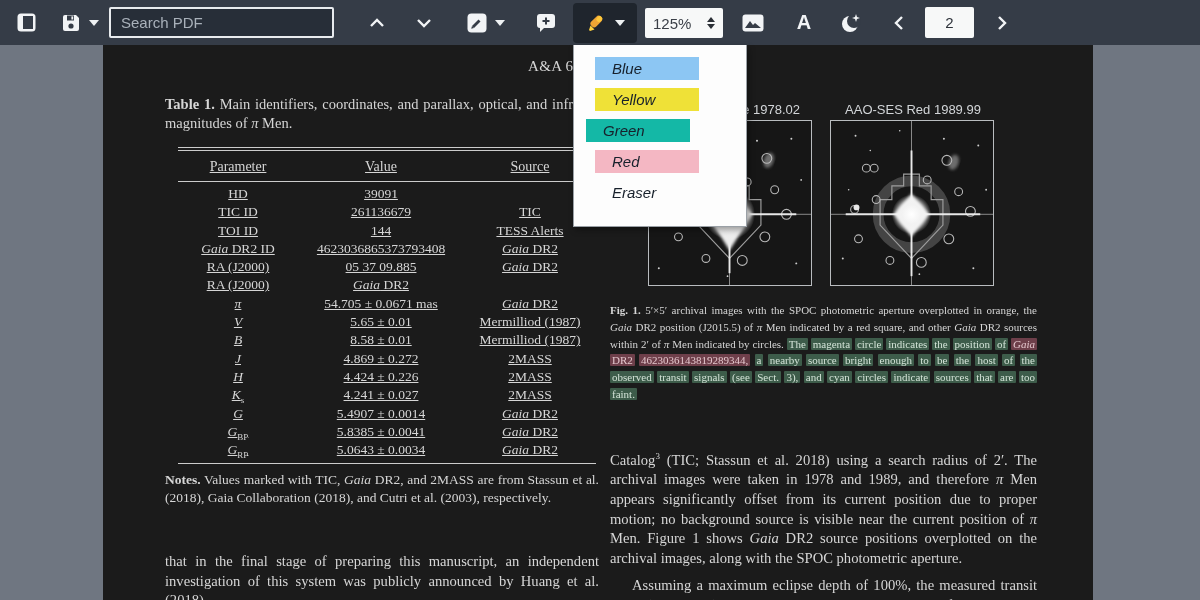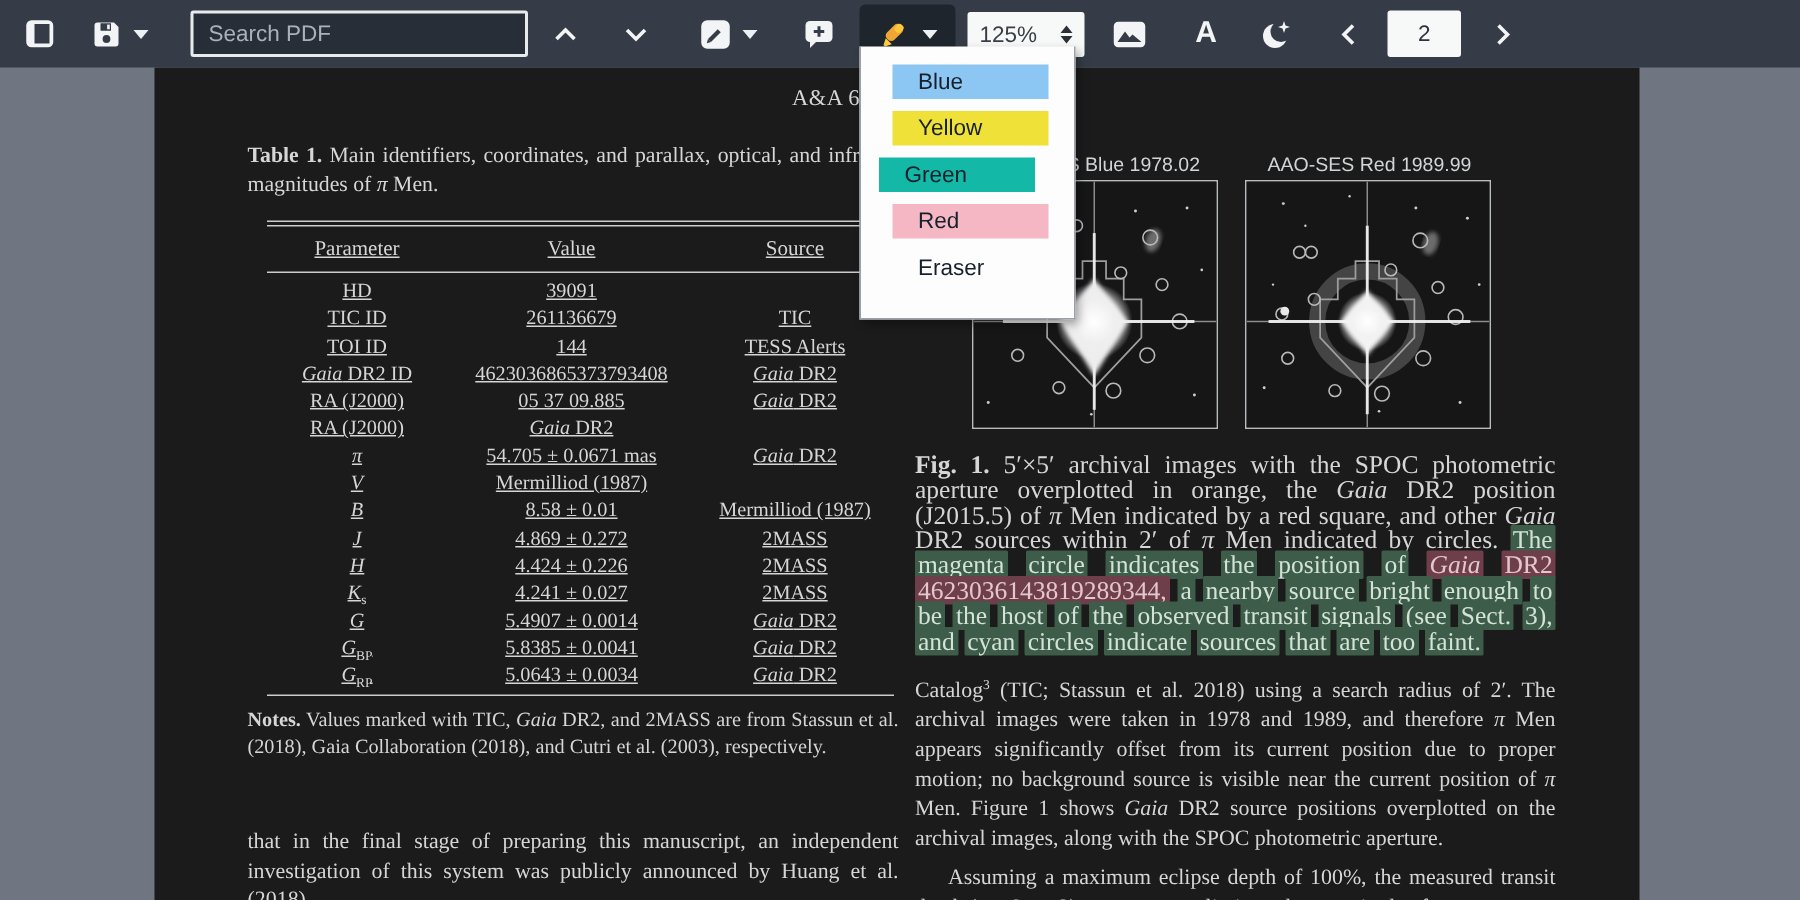--- a/index.html
+++ b/index.html
@@ -3,21 +3,21 @@
 <meta charset="utf-8">
 <style>
   * { margin:0; padding:0; box-sizing:border-box; }
   html,body { width:1200px; height:600px; overflow:hidden; }
   body { font-family:"Liberation Sans", sans-serif; background:var(--viewer-bg,#6f7681); position:relative; }
 
   
   .toolbar { position:absolute; left:0; top:0; width:1200px; height:45px;
              background:var(--toolbar-bg,#353c47); z-index:30; }
   .tbtn { position:absolute; top:0; height:45px; display:flex; align-items:center; justify-content:center; cursor:pointer; }
-  .search-input { position:absolute; left:127px; top:7px; width:225px; height:31px;
+  .search-input { position:absolute; left:109px; top:7px; width:225px; height:31px;
                   background:#272e38; border:2px solid #e8ebee; border-radius:2px;
                   color:#dfe3e7; font-size:15px; padding:0 10px; }
   .search-input::placeholder { color:#a9b1ba; }
   .zoom-select { position:absolute; left:645px; top:8px; width:78px; height:30px;
                  background:#f7f8f8; border:none; border-radius:2px; display:flex;
                  align-items:center; justify-content:space-between; padding:0 8px; cursor:pointer; }
   .zoom-select .zval { color:#3a3f47; font-size:15px; }
   .updown { display:flex; flex-direction:column; gap:2px; }
   .updown .tri-up { width:0;height:0;border-left:4px solid transparent;border-right:4px solid transparent;border-bottom:5px solid #2b2f36; }
   .updown .tri-dn { width:0;height:0;border-left:4px solid transparent;border-right:4px solid transparent;border-top:5px solid #2b2f36; }
@@ -53,34 +53,34 @@
            line-height:17.5px; text-align:justify; }
   .left-para { position:absolute; left:62px; top:507px; width:434px; font-size:14.6px;
                line-height:19.5px; text-align:justify; }
 
   
   .figwrap { position:absolute; left:507px; top:57px; width:426px; }
   .subfig { position:absolute; top:0; width:166px; }
   .subfig .fcap { text-align:center; font-family:"Liberation Sans",sans-serif; font-size:13px;
                   color:#d2d5d8; margin-bottom:3px; white-space:nowrap; }
   .subfig svg { display:block; border:1px solid #b9bcbf; background:#141414; }
-  .fig-caption { position:absolute; left:507px; top:257px; width:427px; font-size:17px;
+  .fig-caption { position:absolute; left:507px; top:257px; width:427px; font-size:11px;
                  line-height:16.8px; text-align:justify; }
   .hl-w { padding:0 2px; border-radius:1px; }
   .hl-green { background:var(--hl-green-bg,#3d5c4a); color:var(--hl-green-fg,#d3e3d7); }
   .hl-red   { background:var(--hl-red-bg,#6e3f4a);  color:var(--hl-red-fg,#e4c7cd); }
   .right-para1 { position:absolute; left:507px; top:402px; width:427px; font-size:14.6px;
                  line-height:19.6px; text-align:justify; }
   .right-para2 { position:absolute; left:507px; top:531px; width:427px; font-size:14.6px;
                  line-height:19.6px; text-align:justify; text-indent:22px; }
 
   
-  .menu { position:absolute; left:573px; top:31px; width:144px; background:#fdfdfd;
+  .menu { position:absolute; left:573px; top:45px; width:174px; background:#fdfdfd;
           border:1px solid #9aa0a6; border-top:none; padding:12px 0 14px 0; z-index:40;
-          box-shadow:2px 3px 6px rgba(0,0,0,.35); }
+          box-shadow:2px 3px 6px rgba(0,0,0,.35);font-style:italic; }
   .menu-item { margin:0 0 8px 0; cursor:pointer; }
   .menu-item .swatch { margin-left:21px; width:104px; height:23px; display:flex; align-items:center;
                        padding-left:17px; font-size:15px; color:#17202b; }
   .menu-item.plain { height:23px; line-height:23px; padding-left:38px; font-size:15px; color:#17202b; }
   .menu-item.plain.first { margin-top:6px; }
 
   i { font-style:italic; } b { font-weight:bold; }
   sub { font-size:9px; } sup { font-size:9px; }
 </style>
 </head>
@@ -236,20 +236,21 @@
             <div>RA (J2000)</div>
             <div><i>Gaia</i> DR2</div>
           </div>
           <div class="tbl-row">
             <div><i>π</i></div>
             <div>54.705 ± 0.0671 mas</div>
             <div><i>Gaia</i> DR2</div>
           </div>
           <div class="tbl-row">
             <div><i>V</i></div>
+            <div>5.65 ± 0.01</div>
             <div>Mermilliod (1987)</div>
           </div>
           <div class="tbl-row">
             <div><i>B</i></div>
             <div>8.58 ± 0.01</div>
             <div>Mermilliod (1987)</div>
           </div>
           <div class="tbl-row">
             <div><i>J</i></div>
             <div>4.869 ± 0.272</div>

